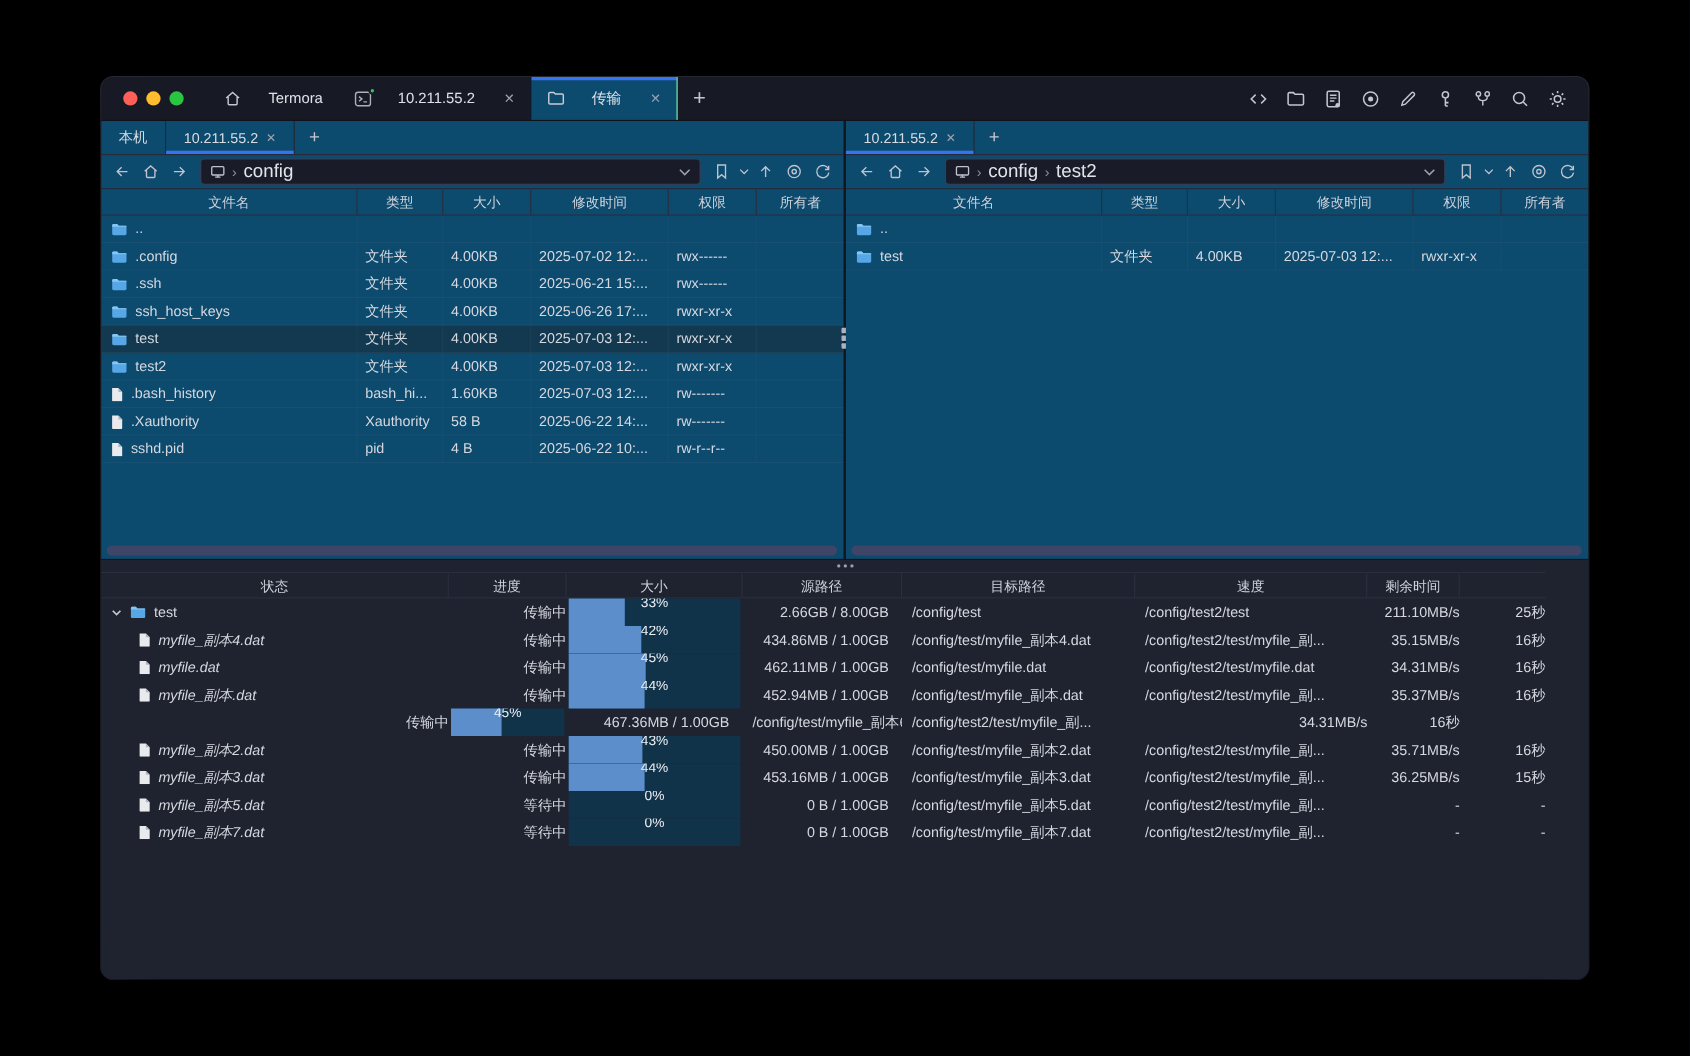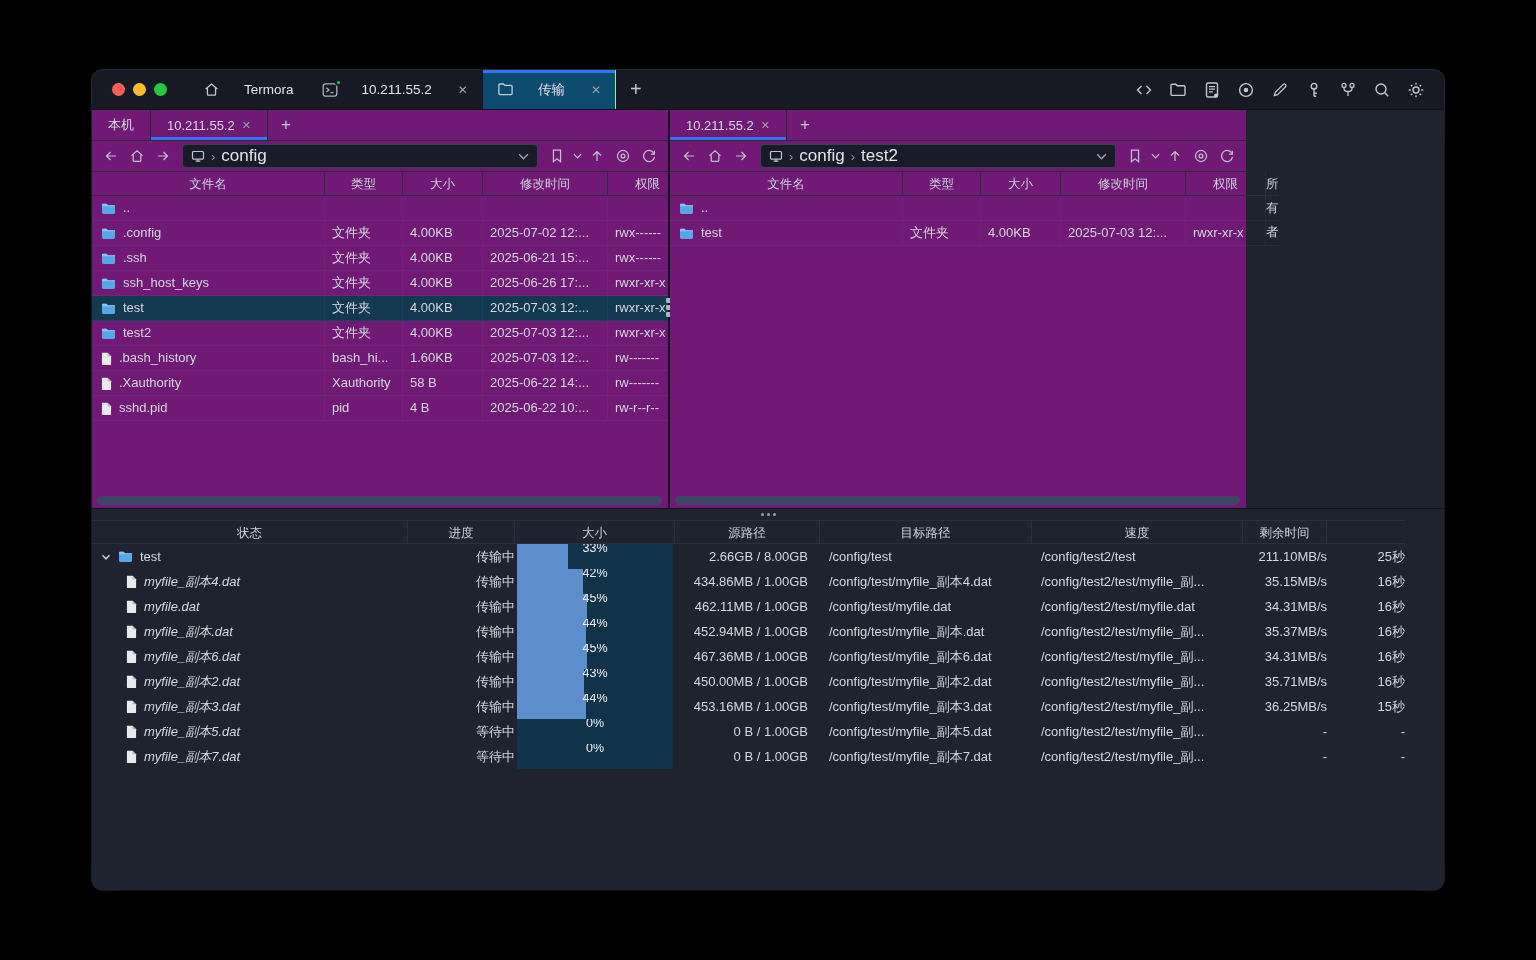--- a/index.html
+++ b/index.html
@@ -19,21 +19,21 @@
     box-shadow:inset 0 3px 0 #3574f0; }
   .tb-close { color:#9da1ac; font-size:12px; margin-left:2px; }
   .tb-plus { display:flex; align-items:center; padding:0 14px; color:#c3c6d0; font-size:20px; font-weight:300; }
   .tb-icons { margin-left:auto; display:flex; align-items:center; gap:6px; padding-right:14px; }
   .tb-icons .tbtn { width:28px; height:28px; display:flex; align-items:center; justify-content:center; border-radius:5px; color:#c3c6d0; }
   .term-wrap { position:relative; }
   .term-dot { position:absolute; top:-3px; right:-4px; width:7px; height:7px; border-radius:50%; background:#35c948; border:2px solid #171a25; }
 
   
   .panels { display:flex; height:398px; }
-  .panel { width:576px; position:relative; background:#701a75; }
+  .panel { width:675px; position:relative; background:#0c4a6e; }
   .vsplit { width:2px; background:#12141e; position:relative; }
   .vgrip { position:absolute; left:-3px; top:188px; width:8px; display:flex; flex-direction:column; gap:2px; align-items:center; }
   .vgrip span { width:6px; height:5px; background:#aeb2bd; border-radius:1px; display:block; }
 
   .ptabs { height:31px; display:flex; align-items:stretch; border-bottom:1px solid #262a39; }
   .ptab { display:flex; align-items:center; gap:7px; padding:0 16px; font-size:13px; color:#d8dbe2; position:relative; border-right:1px solid #232736; }
   .ptab.active::after { content:""; position:absolute; left:0; right:0; bottom:0; height:3px; background:#3574f0; }
   .ptab .x { color:#9da1ac; font-size:11px; }
   .pplus { display:flex; align-items:center; padding:0 13px; color:#c3c6d0; font-size:17px; }
 
@@ -699,28 +699,20 @@
         </div>
       <div class="r">452.94MB / 1.00GB</div>
       <div class="l">/config/test/myfile_副本.dat</div>
       <div class="l">/config/test2/test/myfile_副...</div>
       <div class="c">35.37MB/s</div>
       <div class="c">16秒</div>
         <div></div>
     </div>
 
     <div class="trow">
-      <div class="tname child">
-          <span class="icon">
-            <svg width="11" height="13">
-              <use href="#sy-file"></use>
-            </svg>
-          </span>
-          <span>myfile_副本6.dat</span>
-        </div>
       <div class="c">传输中</div>
       <div class="pcell">
           <div class="pbar">
             <div class="pfill" style="width: 45%;"></div>
             <div class="ptext">45%</div>
           </div>
         </div>
       <div class="r">467.36MB / 1.00GB</div>
       <div class="l">/config/test/myfile_副本6.dat</div>
       <div class="l">/config/test2/test/myfile_副...</div>

